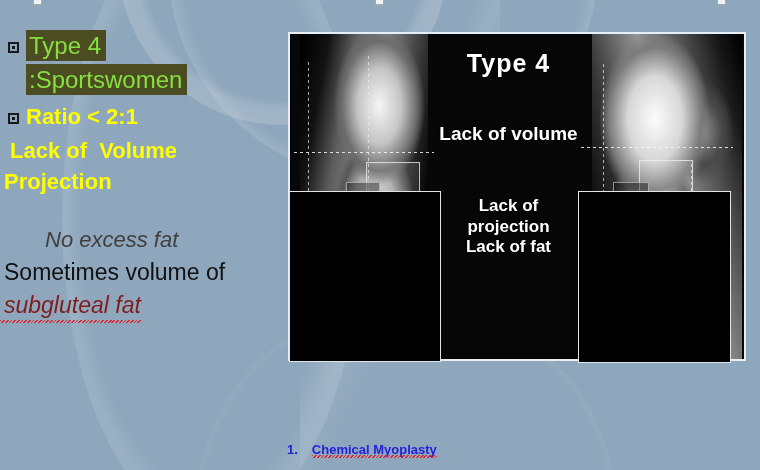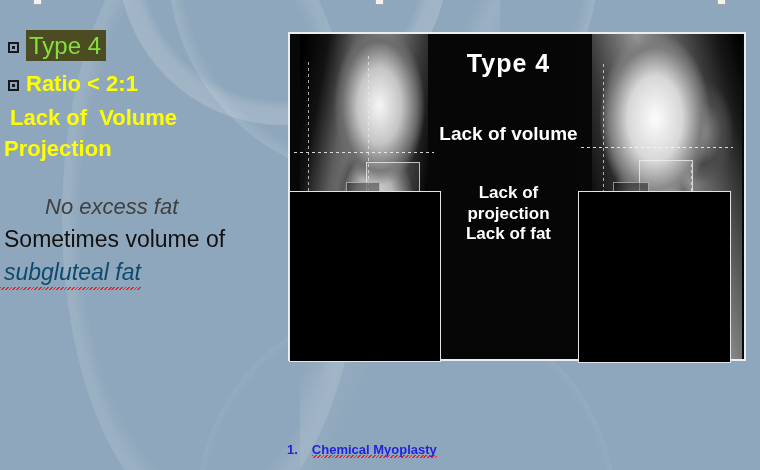--- a/index.html
+++ b/index.html
@@ -94,21 +94,21 @@
   .yellow-line.indent{padding-left:10px;}
   .yellow-it{
     color:#404040;font-style:italic;font-size:22px;line-height:33px;
     padding-left:45px;white-space:pre;
   }
   .black-line{
     color:#111111;font-size:23px;line-height:33px;white-space:pre;
     padding-left:4px;
   }
   .yellow-it2{
-    color:#0c4a6e;font-style:italic;font-size:23px;line-height:33px;
+    color:#7f1d1d;font-style:italic;font-size:23px;line-height:33px;
     padding-left:4px;white-space:pre;
     position:relative;display:inline-block;
   }
   
   .squiggle{
     position:relative;display:inline-block;
   }
   .squiggle:after{
     content:"";position:absolute;left:0;right:0;bottom:-1px;height:3px;
     background:repeating-linear-gradient(135deg,#e8202a 0 1.2px,transparent 1.2px 2.6px);
@@ -176,21 +176,21 @@
     position:absolute;left:148px;right:165px;top:0;bottom:0;
     color:#ffffff;
     text-align:center;
     font-weight:bold;
     font-family:"Liberation Sans",sans-serif;
     z-index:6;
     text-shadow:0 0 2px rgba(0,0,0,.9);
   }
   .cap-type{font-size:25px;letter-spacing:1px;margin-top:15px;}
   .cap-vol {font-size:19px;margin-top:45px;white-space:nowrap;}
-  .cap-proj{font-size:17px;margin-top:37px;line-height:21px;}
+  .cap-proj{font-size:17px;margin-top:50px;line-height:21px;}
   .cap-fat {font-size:17px;}
 
   
   .redact{
     position:absolute;background:#000000;
     border:1px solid #dfe5ea;
     box-sizing:border-box;
     z-index:25;
   }
   #redact-left {left:289px;top:191px;width:152px;height:171px;}
@@ -220,20 +220,23 @@
   <div class="handle h-mid"></div>
   <div class="handle h-right"></div>
 
   <div id="text-col">
 
     <div class="bullet-row">
       <div class="bullet-glyph"><span class="sq"></span></div>
       <div class="hl">Type 4</div>
     </div>
 
+    <div>
+      <span class="hl hl-2">:Sportswomen</span>
+    </div>
 
     <div class="bullet-row" style="margin-top:6px;">
       <div class="bullet-glyph"><span class="sq"></span></div>
       <div class="yellow-line">Ratio &lt; 2:1</div>
     </div>
 
     <div class="yellow-line indent">Lack of  Volume</div>
     <div class="yellow-line" style="padding-left:4px;">Projection</div>
 
     <div class="gap-b"></div>

